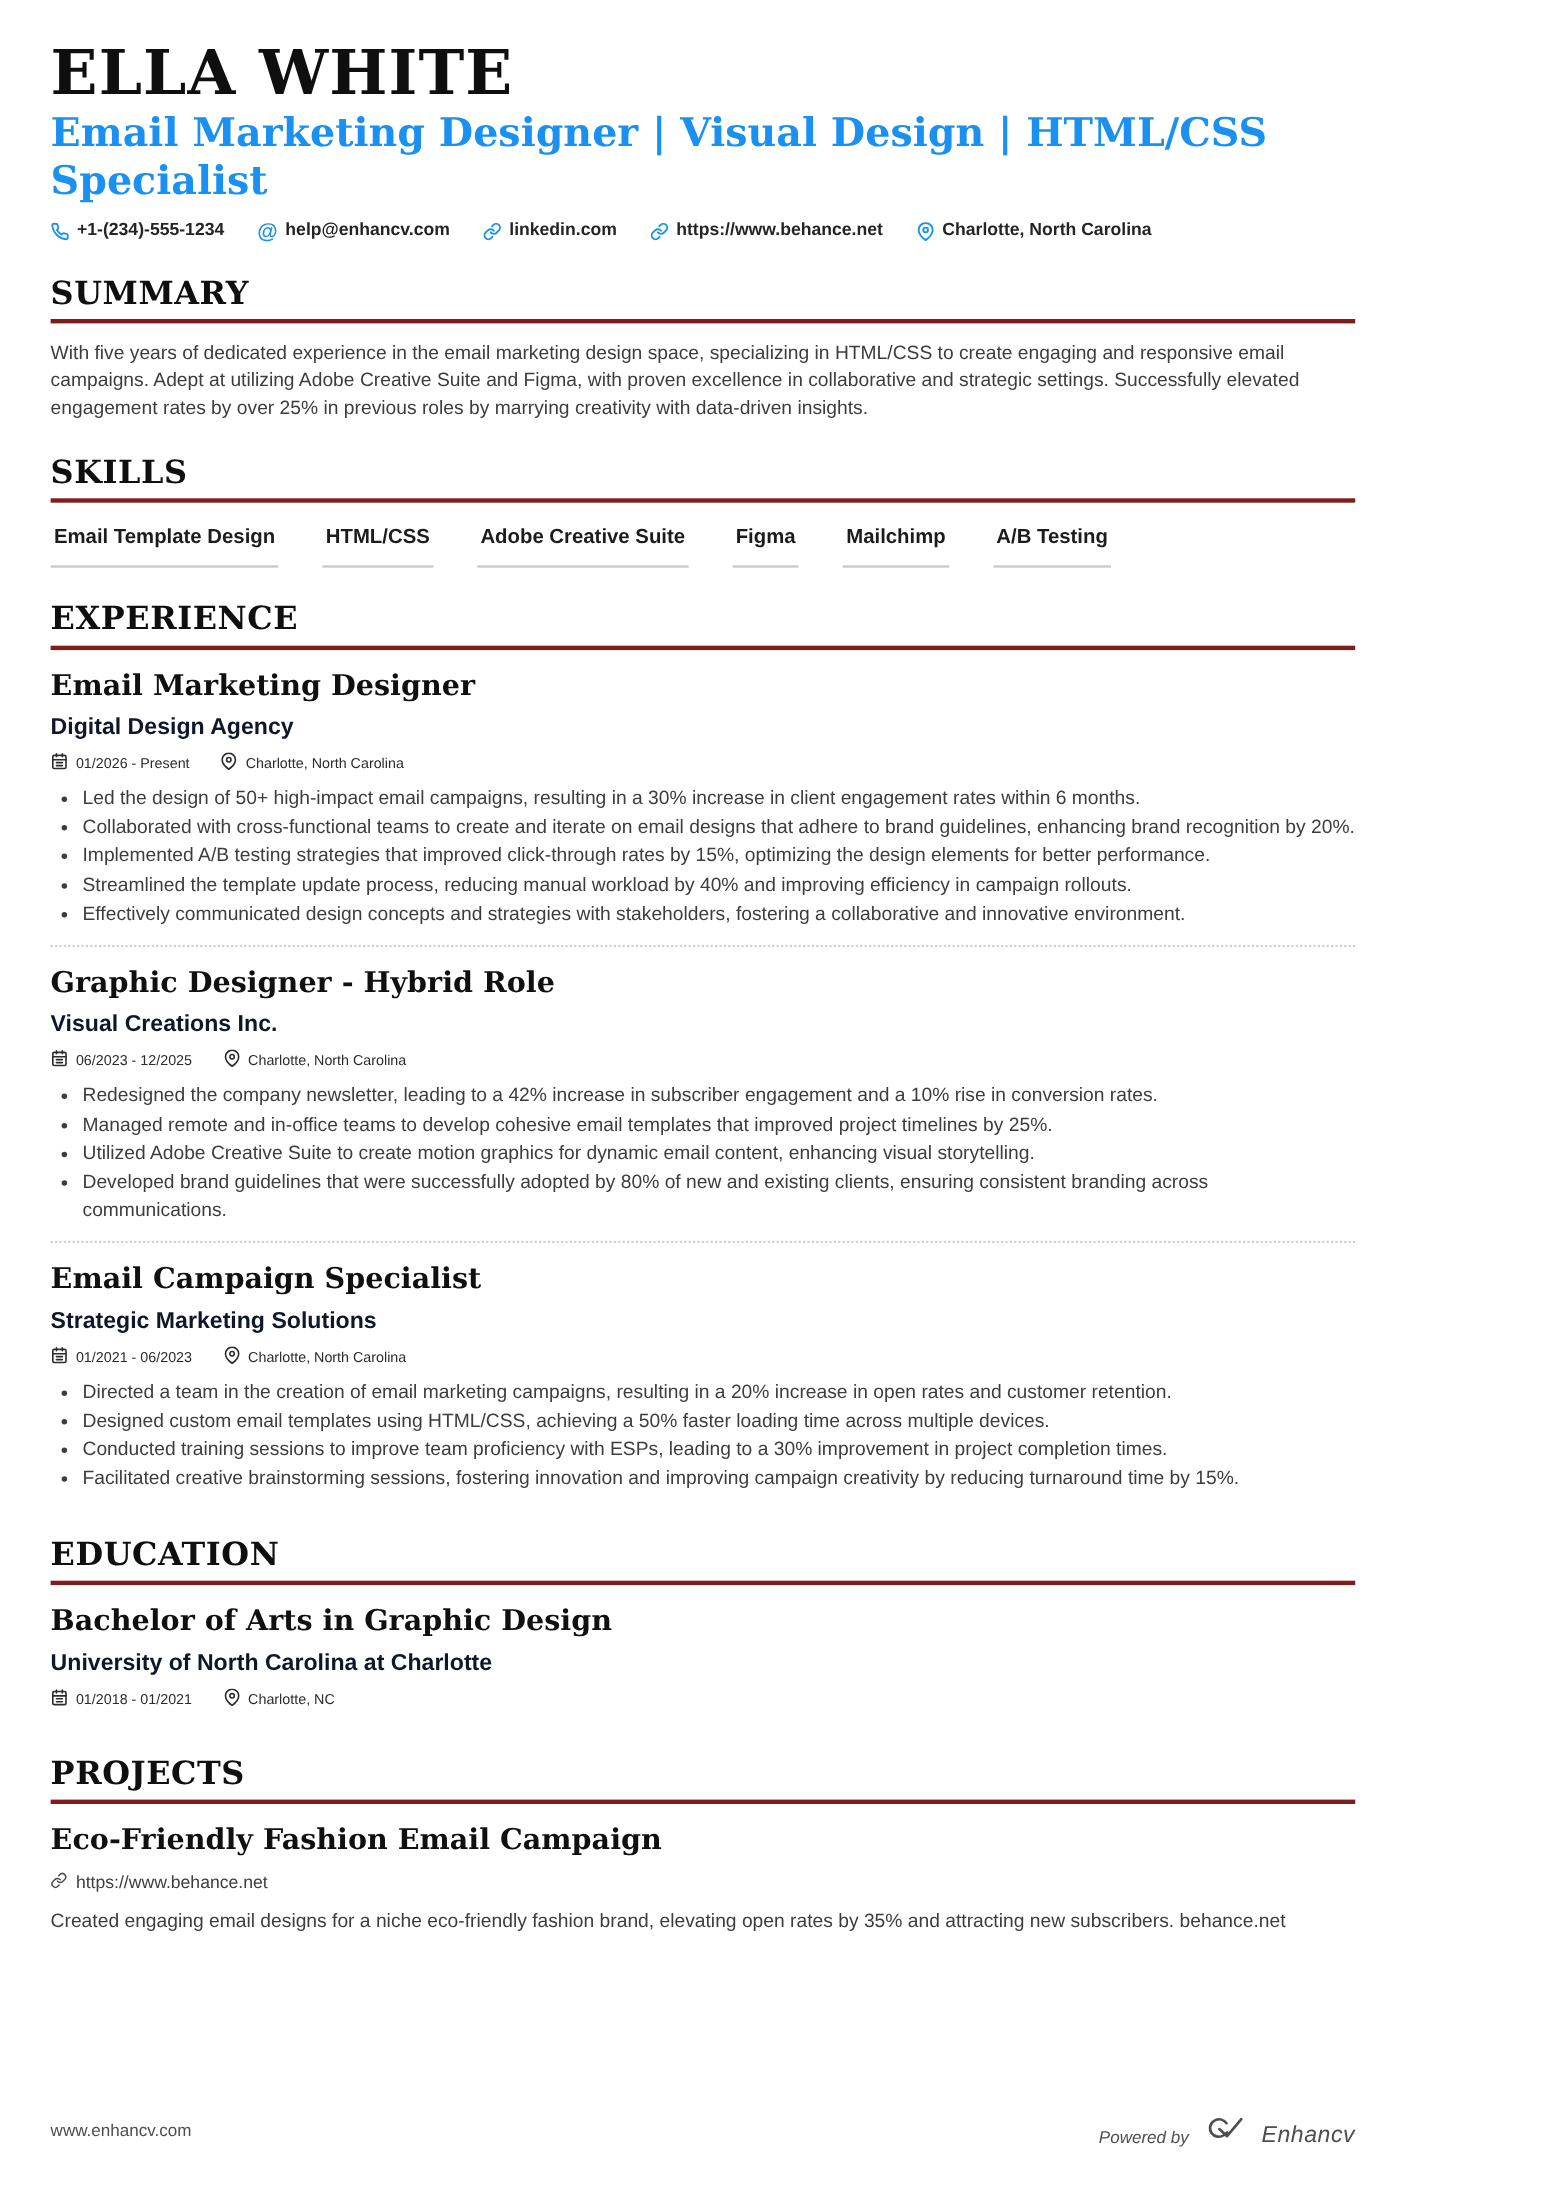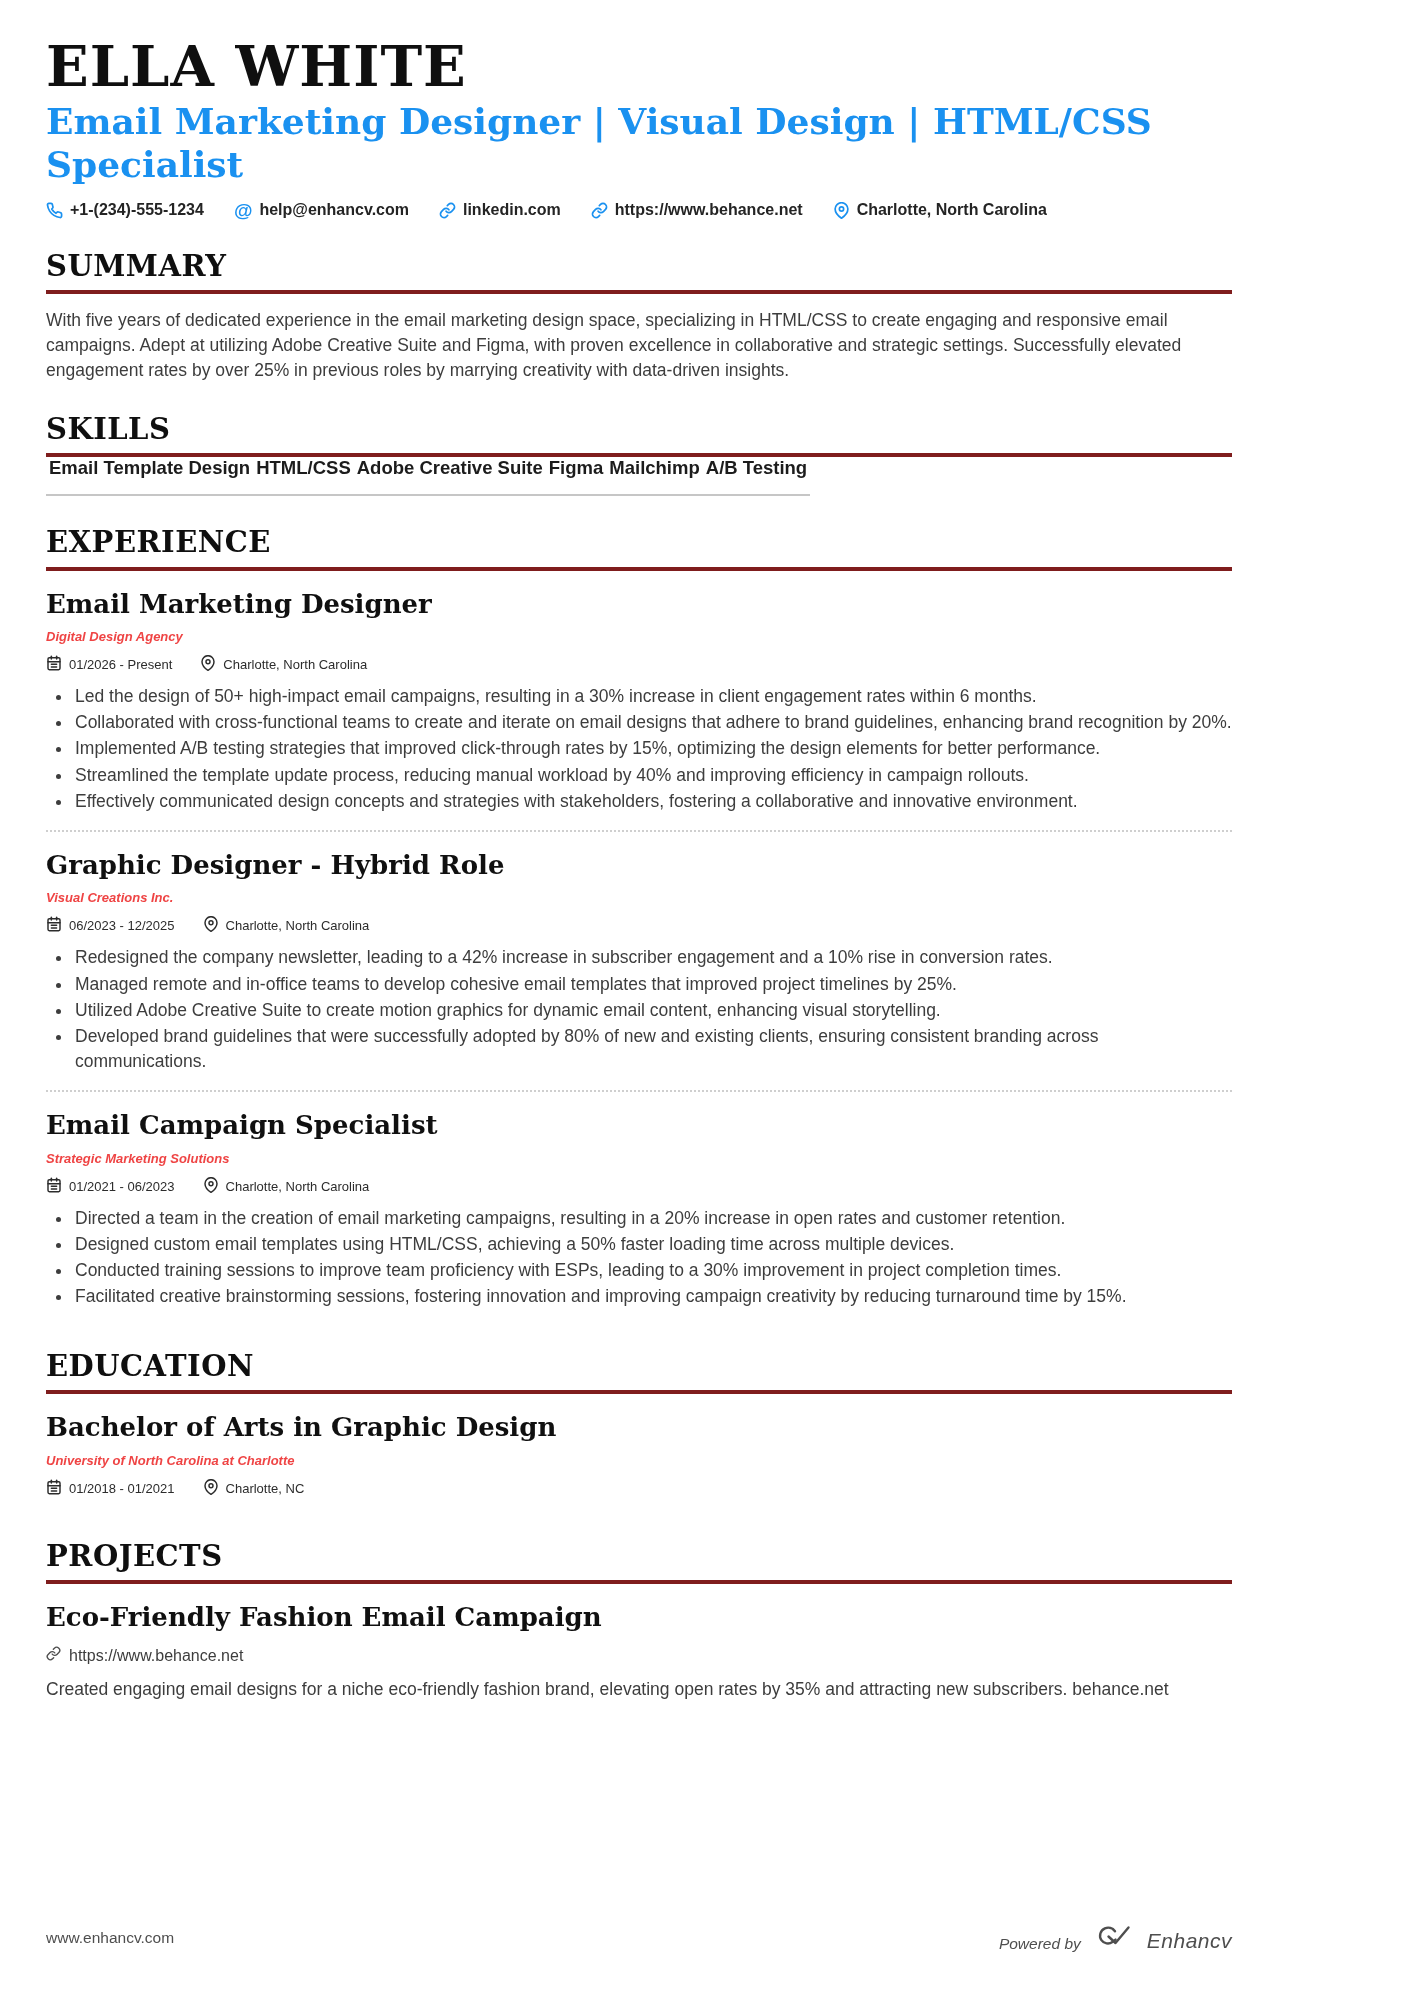--- a/index.html
+++ b/index.html
@@ -33,32 +33,32 @@
     font-family: "DejaVu Serif", serif; font-weight: bold;
     font-size: 29px; color: #0f0f0f; letter-spacing: 0.5px;
     margin: 0; padding-bottom: 7px; border-bottom: 4px solid #7f1d1d;
     line-height: 1.15;
   }
   .summary-text {
     margin: 14px 0 0; font-size: 17.5px; line-height: 1.42; color: #3d3d3d;
     max-width: 1320px;
   }
   
-  .skills-row { display: flex; }
+  .skills-row { display: flex; gap: 40px; margin-top: 20px; }
   .skill {
     font-weight: bold; font-size: 18.5px; color: #1c1c1c;
     padding: 0 3px 15px; border-bottom: 2px solid #c6c6c6;
   }
   
   .job-title, .edu-degree, .project-title {
     font-family: "DejaVu Serif", serif; font-weight: 600;
     font-size: 26px; color: #101010; margin: 17px 0 0; line-height: 1.25;
   }
   .company {
-    font-size: 13px; font-weight: bold; color: #ef4444; margin-top: 9px; font-style: italic;
+    font-size: 21px; font-weight: bold; color: #0f172a; margin-top: 9px;
   }
   .meta-row {
     display: flex; align-items: center; gap: 28px;
     margin-top: 11px; font-size: 13px; color: #2c2c2c; text-align: center;
   }
   .meta-item { display: flex; align-items: center; gap: 7px; }
   .bullets {
     margin: 10px 0 0; padding-left: 27px;
     font-size: 17.5px; line-height: 1.44; color: #3d3d3d;
   }

